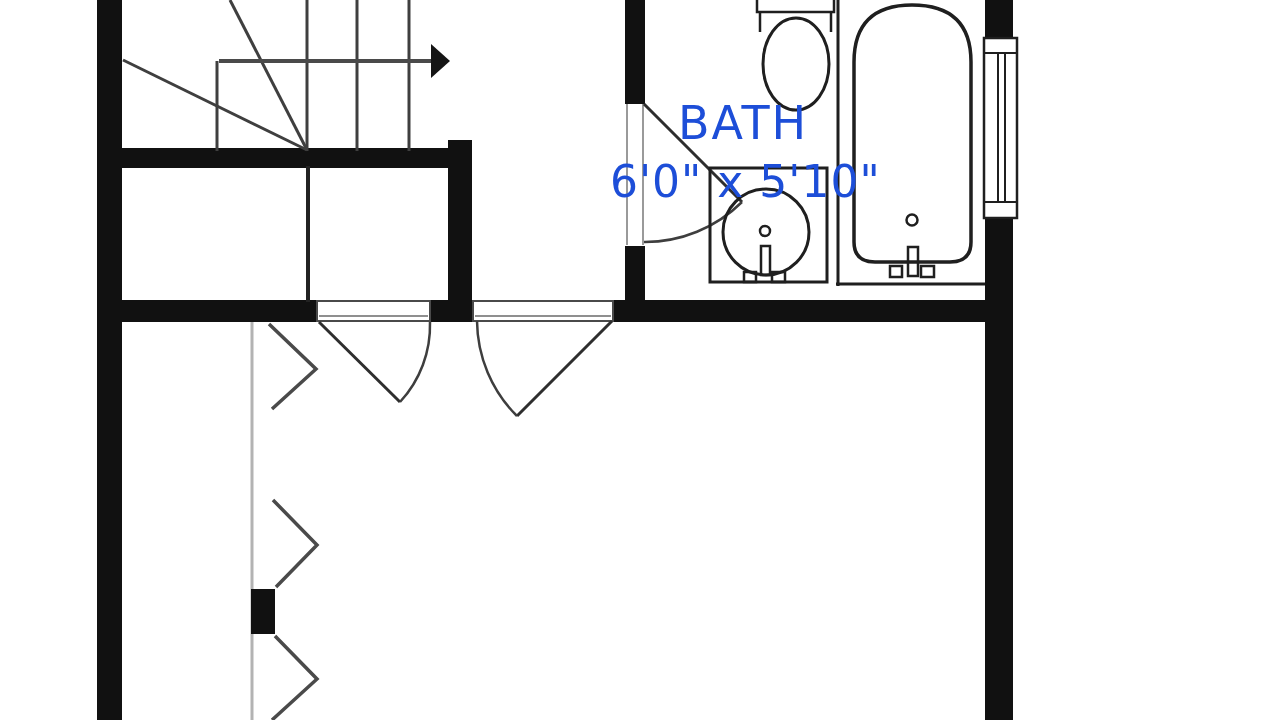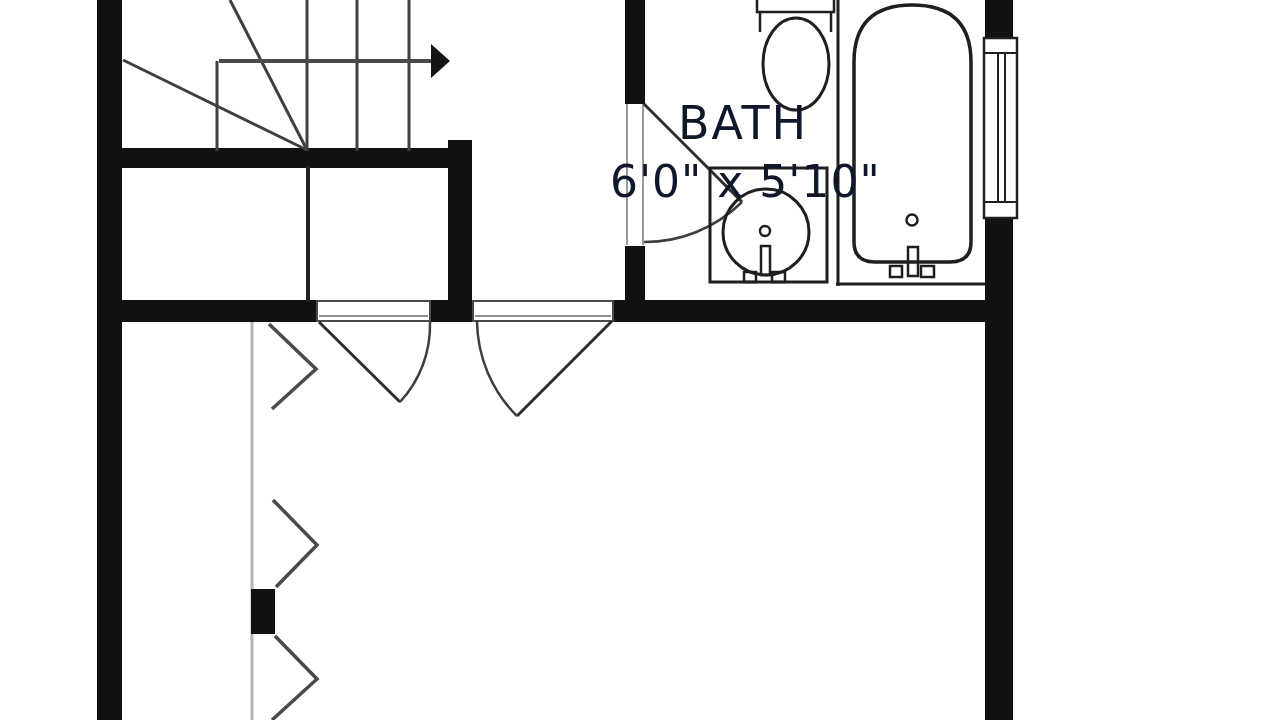--- a/index.html
+++ b/index.html
@@ -6,21 +6,21 @@
   .canvas{
     position:relative;
     width:1280px;height:720px;
     background:#ffffff;
     overflow:hidden;
     font-family:"DejaVu Sans", sans-serif;
   }
   .canvas svg{position:absolute;left:0;top:0;}
   .plan-label{
     position:absolute;
-    color:#0f172a;
+    color:#1d4ed8;
     white-space:nowrap;
     user-select:none;
   }
   .room-name{
     left:678px;top:100px;
     font-size:46px;line-height:46px;
     letter-spacing:2px;
   }
   .room-dims{
     left:610px;top:160px;

